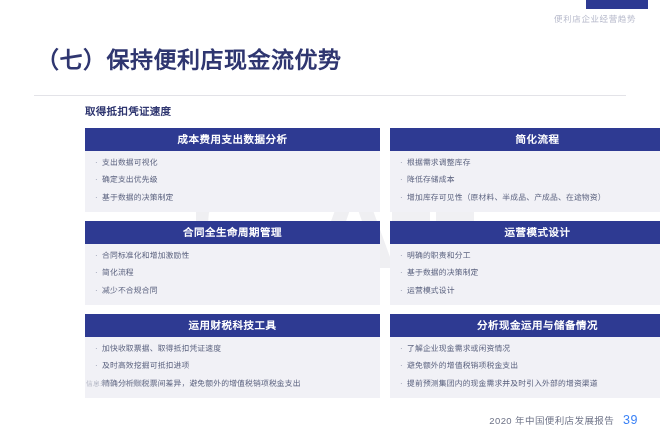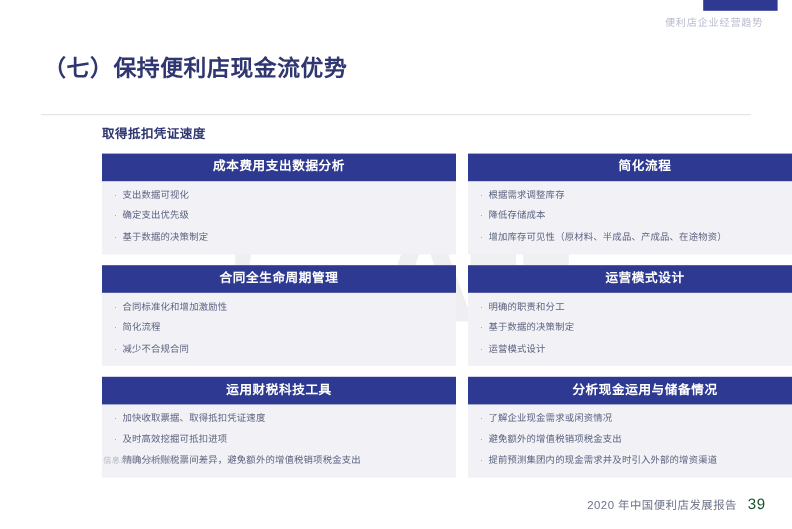--- a/index.html
+++ b/index.html
@@ -42,21 +42,21 @@
     color: #b9bccd;
     letter-spacing: 0.6px;
     white-space: nowrap;
   }
 
   
   .page-title {
     position: absolute;
     left: 36px;
     top: 41px;
-    font-size: 19px;
+    font-size: 23px;
     font-weight: bold;
     color: #2f3670;
     letter-spacing: 0.5px;
     white-space: nowrap;
   }
 
   
   .divider {
     position: absolute;
     left: 34px;
@@ -170,21 +170,21 @@
     gap: 9px;
   }
   .footer-title {
     font-size: 9.5px;
     color: #6f7488;
     letter-spacing: 0.4px;
     white-space: nowrap;
   }
   .footer-page {
     font-size: 12.5px;
-    color: #14532d;
+    color: #3b82f6;
     letter-spacing: 0.5px;
     line-height: 1;
     padding-bottom: 1px;
   }
 </style>
 </head>
 <body>
 
 <div class="page">
 

